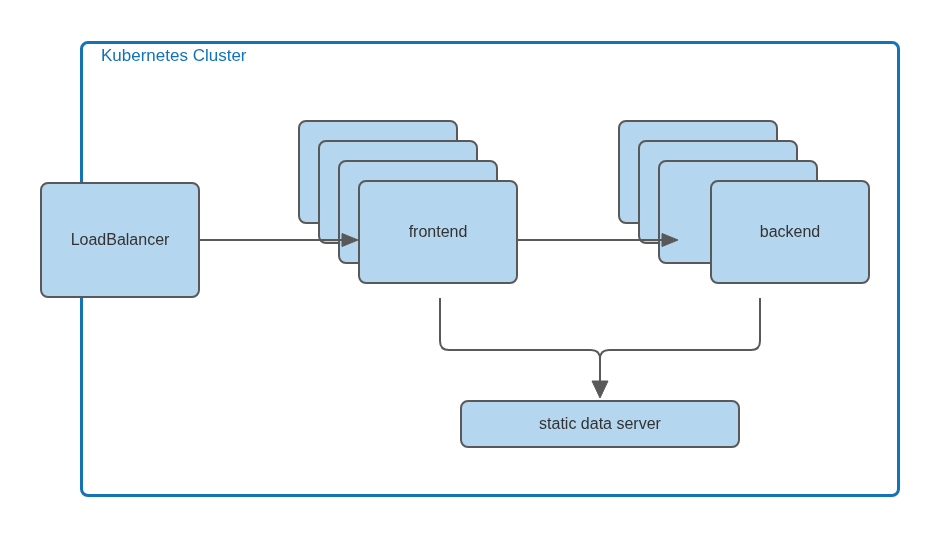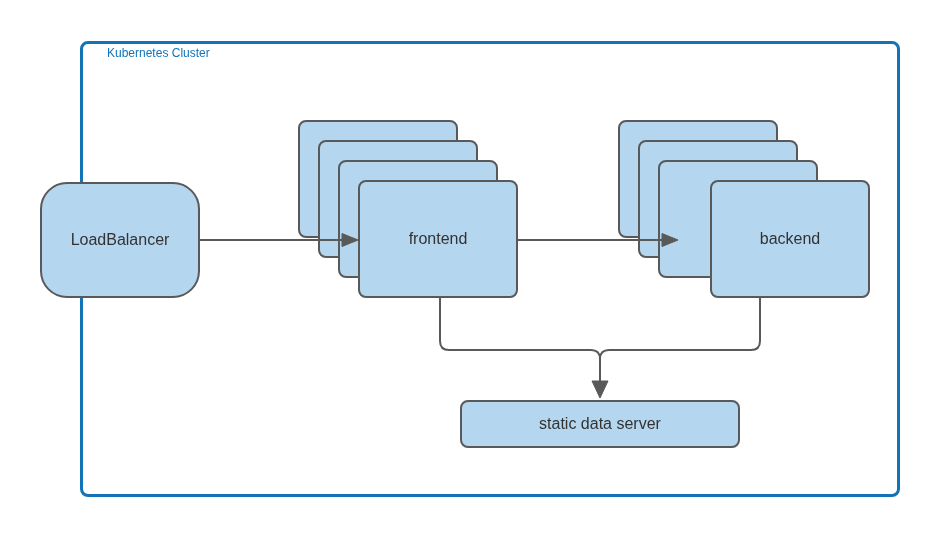--- a/index.html
+++ b/index.html
@@ -22,44 +22,44 @@
   .cluster {
     position: absolute;
     left: 80px; top: 41px;
     width: 820px; height: 456px;
     border: 3px solid var(--cluster-border);
     border-radius: 8px;
     box-sizing: border-box;
   }
   .cluster-title {
     position: absolute;
-    left: 24px; top: 2px;
-    font-size: 12px;
+    left: 18px; top: 2px;
+    font-size: 17px;
     color: var(--cluster-border);
     white-space: nowrap;
   }
   .node, .card {
     position: absolute;
     background: var(--node-fill);
     border: 2.5px solid var(--node-border);
     border-radius: 8px;
     box-sizing: border-box;
     display: flex;
     align-items: center;
     justify-content: center;
     font-size: 16px;
     color: var(--text-color);
     white-space: nowrap;
   }
-  #load-balancer { left: 40px; top: 182px; width: 160px; height: 116px; border-radius: 27px; }
+  #load-balancer { left: 40px; top: 182px; width: 160px; height: 116px; }
   #static-data-server { left: 460px; top: 400px; width: 280px; height: 48px; }
   .stack { position: absolute; width: 220px; height: 178px; }
   #frontend-stack { left: 298px; top: 120px; }
   #backend-stack  { left: 618px; top: 120px; }
-  .card { width: 160px; height: 118px; }
+  .card { width: 160px; height: 104px; }
   svg.overlay {
     position: absolute;
     left: 0; top: 0;
     width: 940px; height: 540px;
     pointer-events: none;
   }
   svg.overlay path {
     fill: none;
     stroke: var(--connector);
     stroke-width: 2;

